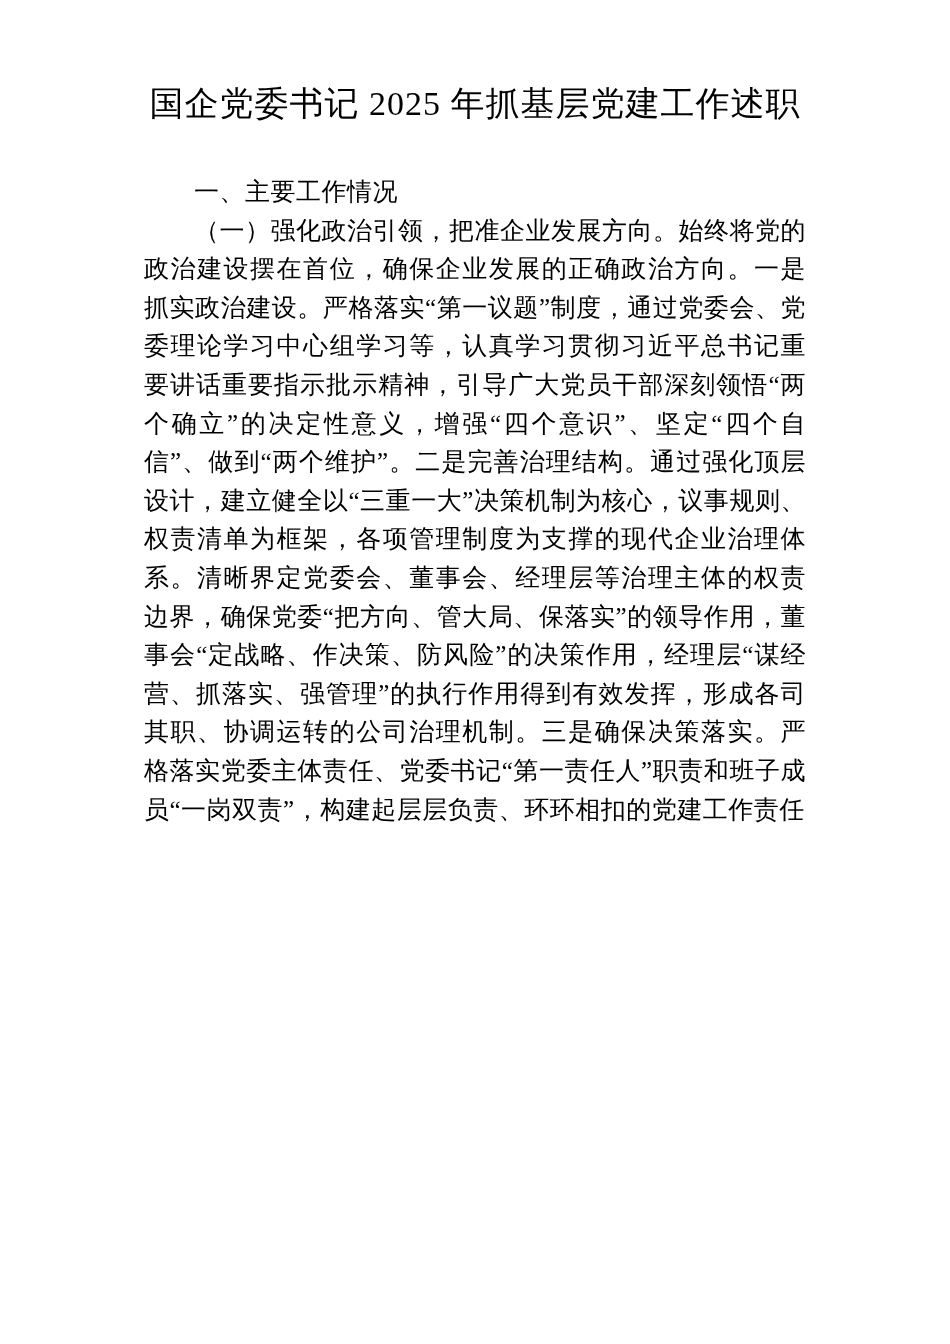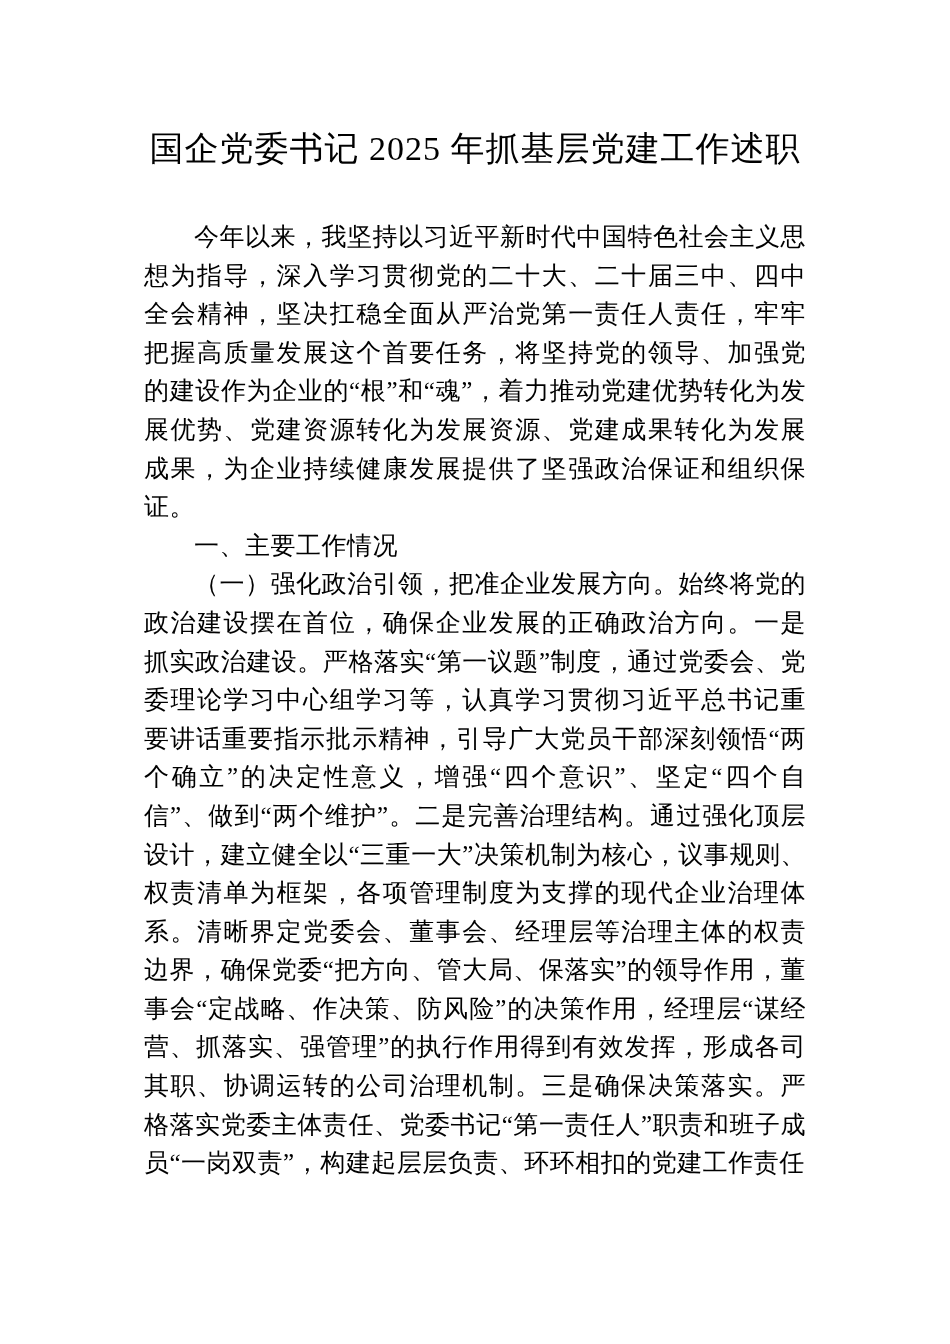--- a/index.html
+++ b/index.html
@@ -12,21 +12,21 @@
     width: 950px;
     height: 1344px;
     background: #ffffff;
     overflow: hidden;
     font-family: "Liberation Serif", "DejaVu Serif", serif;
     color: #000000;
   }
   .content {
     width: 662px;
     margin: 0 auto;
-    padding-top: 114px;
+    padding-top: 69px;
   }
   .doc-title {
     text-align: center;
     font-size: 34px;
     line-height: 70px;
     font-weight: 400;
     letter-spacing: 1px;
     margin: 0 0 34px 0;
   }
   .doc-title .title-line {
@@ -47,19 +47,18 @@
 <body>
 
 <div class="page">
   <div class="content">
 
     <h1 class="doc-title">
       <span class="title-line">国企党委书记 2025 年抓基层党建工作述职</span>
     </h1>
 
     <div class="body-text">
-      <p>今年以来，我坚持以习近平新时代中国特色社会主义思想为指导，深入学习贯彻党的二十大、二十届三中、四中全会精神，坚决扛稳全面从严治党第一责任人责任，牢牢把握高质量发展这个首要任务，将坚持党的领导、加强党的建设作为企业的“根”和“魂”，着力推动党建优势转化为发展优势、党建资源转化为发展资源、党建成果转化为发展成果，为企业持续健康发展提供了坚强政治保证和组织保证。</p>
       <p>一、主要工作情况</p>
       <p>（一）强化政治引领，把准企业发展方向。始终将党的政治建设摆在首位，确保企业发展的正确政治方向。一是抓实政治建设。严格落实“第一议题”制度，通过党委会、党委理论学习中心组学习等，认真学习贯彻习近平总书记重要讲话重要指示批示精神，引导广大党员干部深刻领悟“两个确立”的决定性意义，增强“四个意识”、坚定“四个自信”、做到“两个维护”。二是完善治理结构。通过强化顶层设计，建立健全以“三重一大”决策机制为核心，议事规则、权责清单为框架，各项管理制度为支撑的现代企业治理体系。清晰界定党委会、董事会、经理层等治理主体的权责边界，确保党委“把方向、管大局、保落实”的领导作用，董事会“定战略、作决策、防风险”的决策作用，经理层“谋经营、抓落实、强管理”的执行作用得到有效发挥，形成各司其职、协调运转的公司治理机制。三是确保决策落实。严格落实党委主体责任、党委书记“第一责任人”职责和班子成员“一岗双责”，构建起层层负责、环环相扣的党建工作责任</p>
     </div>
 
   </div>
 </div>
 
 </body></html>

